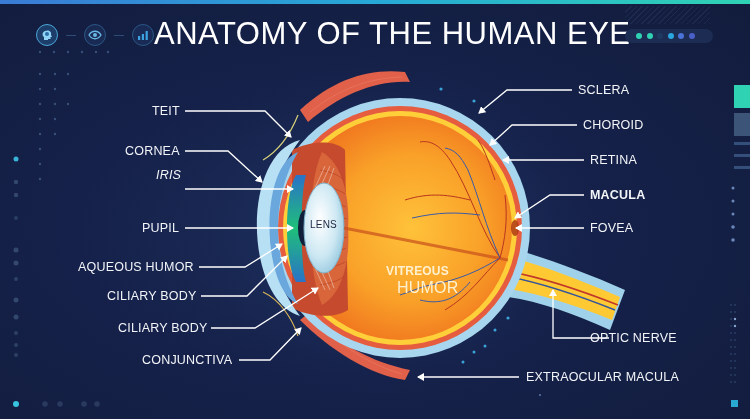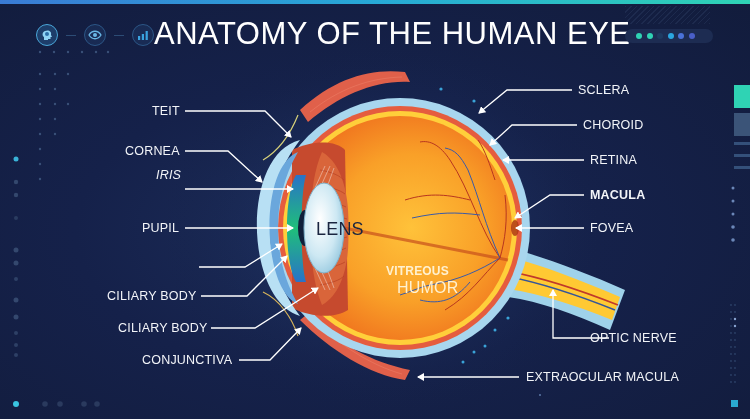--- a/index.html
+++ b/index.html
@@ -299,28 +299,29 @@
       <path d="M572 90 L507 90 L479 113" marker-end="url(#arrow)"></path>
       <path d="M577 125 L512 125 L490 145" marker-end="url(#arrow)"></path>
       <path d="M584 160 L503 160" marker-end="url(#arrow)"></path>
       <path d="M584 195 L550 195 L515 218" marker-end="url(#arrow)"></path>
       <path d="M584 228 L516 228" marker-end="url(#arrow)"></path>
       <path d="M609 338 L553 338 L553 290" marker-end="url(#arrow)"></path>
       <path d="M519 377 L418 377" marker-end="url(#arrow)"></path>
     </g>
   </svg>
 
-  <div class="label" style="left:310px;top:219px;color:#1a2540;font-size:18px;margin-left:6px;">LENS</div>
+  <div class="label" style="left:310px;top:219px;color:#1a2540;font-size:10px;">LENS</div>
   <div class="label" style="left:386px;top:264px;color:#fff1d0;font-size:12px;font-weight:bold;">VITREOUS</div>
   <div class="label" style="left:397px;top:279px;color:#fff1d0;font-size:16px;">HUMOR</div>
 
   <div class="label" style="left:152px;top:104px;">TEIT</div>
   <div class="label" style="left:125px;top:144px;text-align:center;">CORNEA</div>
   <div class="label" style="left:156px;top:168px;font-style:italic;">IRIS</div>
   <div class="label" style="left:142px;top:221px;">PUPIL</div>
+  <div class="label" style="left:78px;top:260px;">AQUEOUS HUMOR</div>
   <div class="label" style="left:107px;top:289px;">CILIARY BODY</div>
   <div class="label" style="left:118px;top:321px;">CILIARY BODY</div>
   <div class="label" style="left:142px;top:353px;">CONJUNCTIVA</div>
 
   <div class="label" style="left:578px;top:83px;">SCLERA</div>
   <div class="label" style="left:583px;top:118px;">CHOROID</div>
   <div class="label" style="left:590px;top:153px;">RETINA</div>
   <div class="label" style="left:590px;top:188px;font-weight:bold;">MACULA</div>
   <div class="label" style="left:590px;top:221px;">FOVEA</div>
   <div class="label" style="left:590px;top:331px;">OPTIC NERVE</div>

